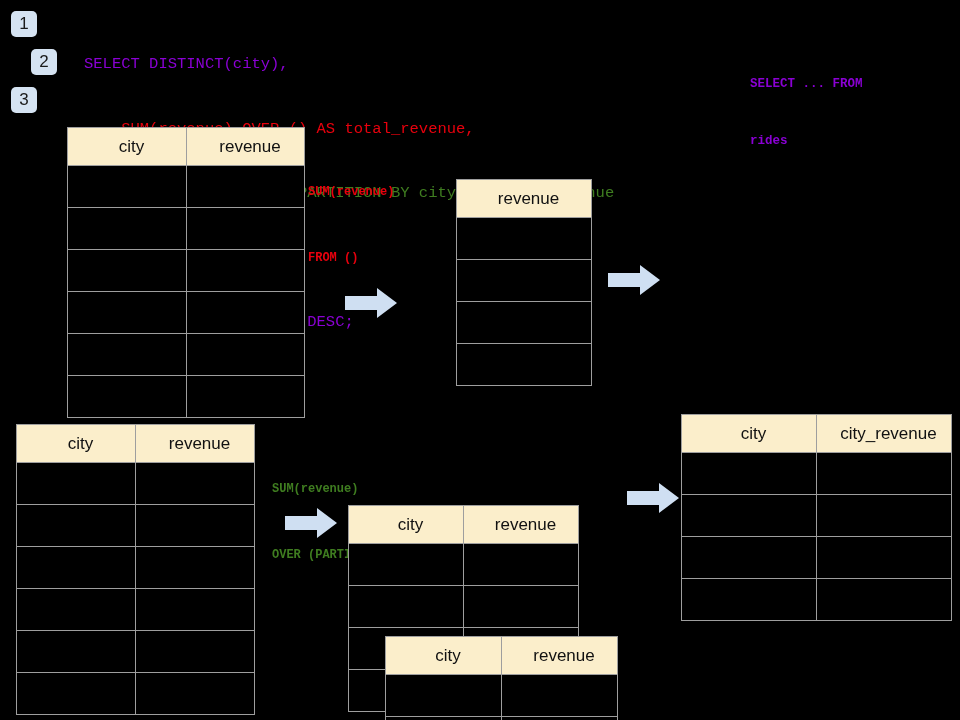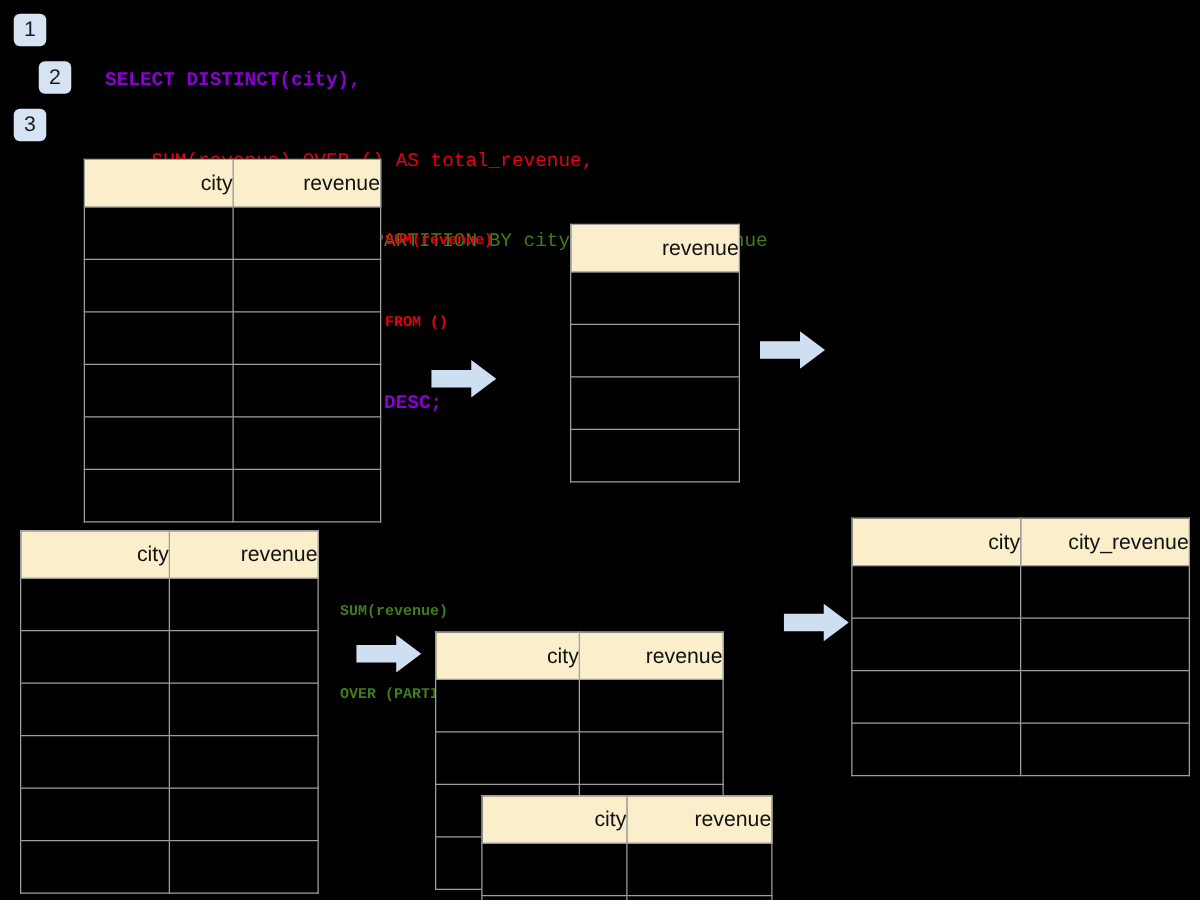--- a/index.html
+++ b/index.html
@@ -34,21 +34,21 @@
   
   .code {
     position: absolute;
     font-family: "Liberation Mono", "DejaVu Sans Mono", monospace;
     font-size: 15.5px;
     line-height: 21.5px;
     white-space: pre;
     letter-spacing: 0px;
   }
   .code-line { white-space: pre; }
-  .c-purple { color: #8a00d4; font-weight: bold; }
+  .c-purple { color: #8a00d4; }
   .c-red    { color: #e8000d; }
   .c-green  { color: #3f7d20; }
 
   .sidenote {
     position: absolute;
     font-family: "Liberation Mono", "DejaVu Sans Mono", monospace;
     font-size: 12.5px;
     line-height: 19px;
     white-space: pre;
     color: #8a00d4;
@@ -79,21 +79,21 @@
     margin: 0;
     padding: 0;
     box-sizing: border-box;
   }
   .tbl th {
     background: #fbeecb;
     color: #111111;
     font-family: "Liberation Sans", sans-serif;
     font-size: 17px;
     font-weight: normal;
-    text-align: right;
+    text-align: center;
     padding: 4px 0 4px 9px;
     height: 38px;
     vertical-align: middle;
   }
   .tbl td {
     background: #000000;
     height: 42px;
   }
 
   
@@ -114,20 +114,24 @@
   <div class="badge" style="left:11px; top:87px;">3</div>
 
   <div class="code" style="left:84px; top:11px;">
     <div class="code-line c-purple">SELECT DISTINCT(city),</div>
     <div class="code-line c-red">    SUM(revenue) OVER () AS total_revenue,</div>
     <div class="code-line c-green">    SUM(revenue) OVER (PARTITION BY city) as city_revenue</div>
     <div class="code-line c-purple">  FROM rides</div>
     <div class="code-line c-purple">  ORDER by city_revenue DESC;</div>
   </div>
 
+  <div class="sidenote" style="left:750px; top:37px;">
+    <div>SELECT ... FROM</div>
+    <div>rides</div>
+  </div>
 
   <div class="annot red" style="left:308px; top:137px;">
     <div>SUM(revenue)</div>
     <div>FROM ()</div>
   </div>
 
   <div class="annot green" style="left:272px; top:434px;">
     <div>SUM(revenue)</div>
     <div>OVER (PARTITION</div>
   </div>

